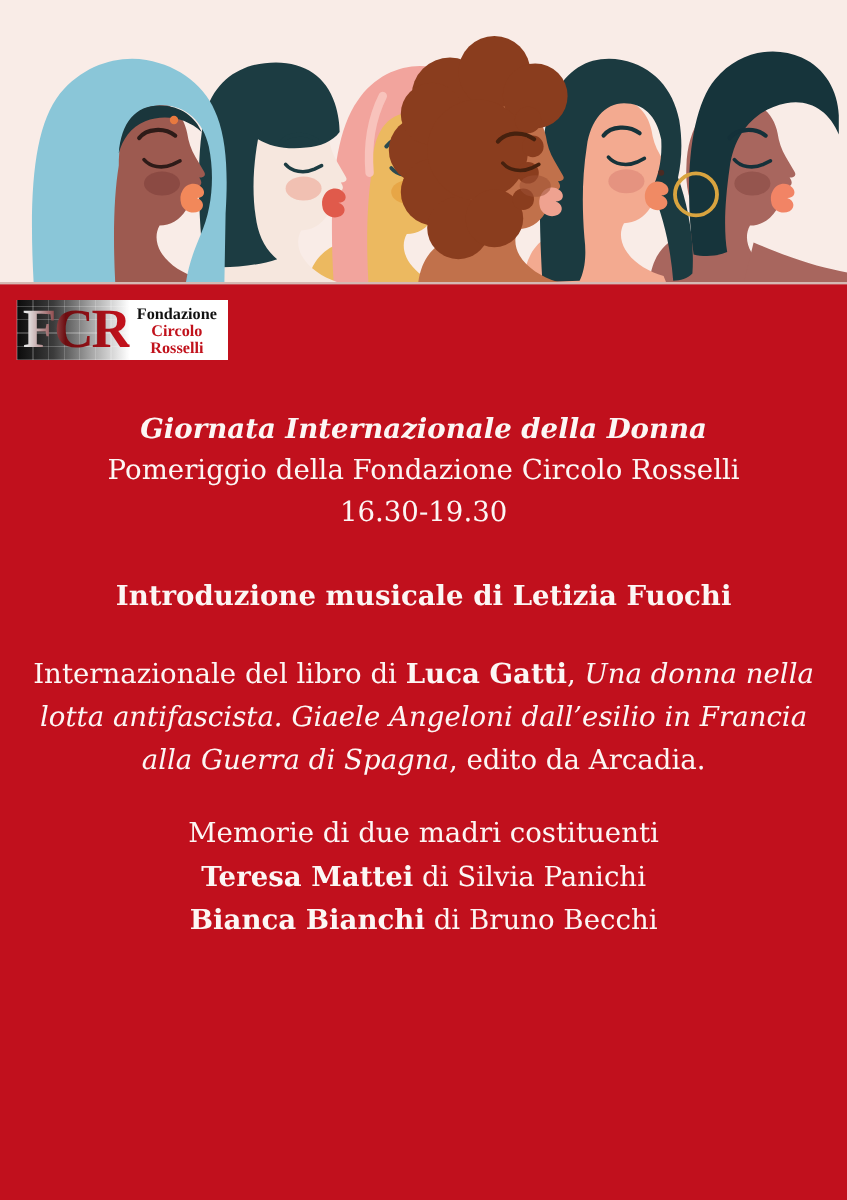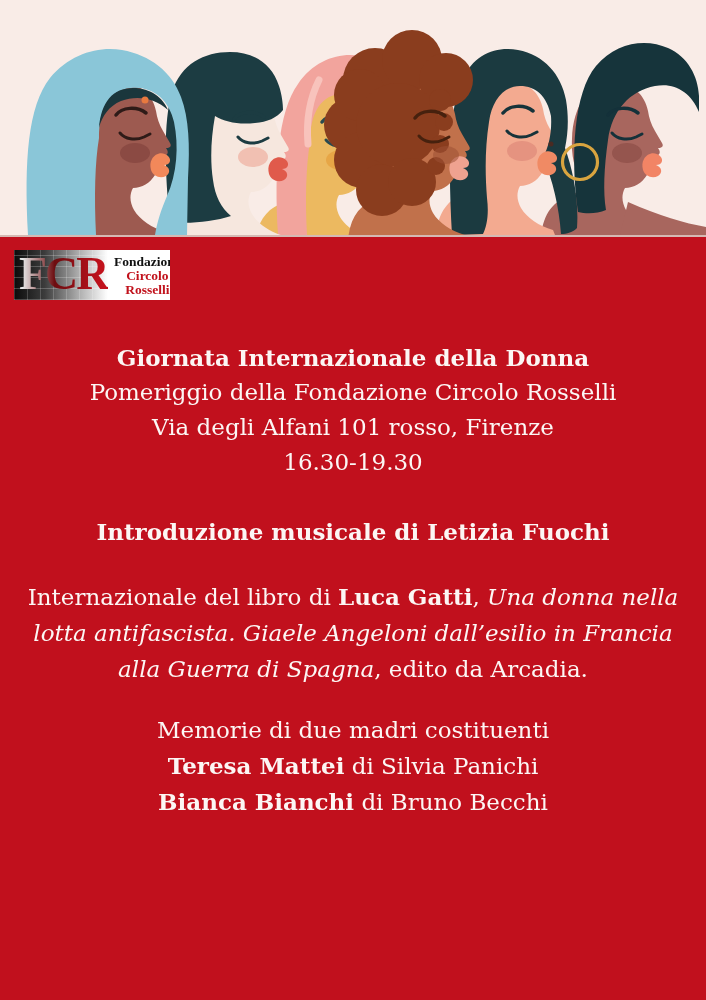--- a/index.html
+++ b/index.html
@@ -7,40 +7,40 @@
   body { font-family:"DejaVu Serif", serif; }
   .poster { position:relative; width:706px; height:1000px; overflow:hidden; background:#C1101D; }
 
   .illustration { width:706px; height:235px; background:#F9ECE7; }
   .illustration svg { display:block; }
   .divider { height:2px; background:#D5B9B3; }
 
   .red-section { position:relative; width:706px; height:763px; color:#FCF6F4; text-align:center; }
 
   
-  .logo { position:absolute; left:14px; top:13px; width:156px; height:50px; background:#ffffff; overflow:hidden; }
+  .logo { position:absolute; left:14px; top:13px; width:176px; height:50px; background:#ffffff; overflow:hidden; }
   .logo-gradient { position:absolute; left:0; top:0; width:102px; height:50px;
       background:
         repeating-linear-gradient(0deg, rgba(255,255,255,.22) 0 1px, transparent 1px 11px),
         repeating-linear-gradient(90deg, rgba(255,255,255,.18) 0 1px, transparent 1px 13px),
         linear-gradient(90deg,#0b0b0b 0%,#3c3c3c 30%,#a9a9a9 62%,#ffffff 92%); }
   .logo-fcr { position:absolute; left:5px; top:-3px; font-family:"Liberation Serif", serif;
       font-weight:bold; font-size:46px; letter-spacing:-2px; color:#9A1418;
       background:linear-gradient(90deg,#e6e6e6 4%, #6d0d10 40%, #c1121c 92%);
       -webkit-background-clip:text; background-clip:text; }
   @supports ((-webkit-background-clip:text) or (background-clip:text)) {
     .logo-fcr { color:transparent; }
   }
   .logo-lines { position:absolute; left:100px; top:5px; text-align:center;
       font-family:"Liberation Serif", serif; font-weight:bold; font-size:13.5px; line-height:14px; }
   .logo-line-1 { color:#111111; }
   .logo-line-2, .logo-line-3 { color:#C1121C; }
 
   .event-header { padding-top:103px; font-size:23px; line-height:35px; }
-  .event-title { font-weight:bold; }
+  .event-title { font-style:italic; font-weight:bold; }
   .music { margin-top:34px; font-size:23px; line-height:35px; font-weight:bold; }
   .presentation { margin:30px auto 0; width:676px; font-size:23px; line-height:36px; }
   .presentation b { font-weight:bold; }
   .presentation i { font-style:italic; }
   .memories { margin-top:26px; font-size:23px; line-height:35px; }
   .memories b { font-weight:bold; }
 
   .date-badge { margin:80px auto 0; width:343px; height:68px; border-radius:14px;
       background:#E84A50; color:#FDF8F6; font-family:"DejaVu Sans", sans-serif;
       display:flex; flex-direction:column; align-items:center; justify-content:center; }
@@ -174,21 +174,20 @@
       <div class="logo-lines">
         <div class="logo-line-1">Fondazione</div>
         <div class="logo-line-2">Circolo</div>
         <div class="logo-line-3">Rosselli</div>
       </div>
     </div>
 
     <div class="event-header">
       <div class="event-title">Giornata Internazionale della Donna</div>
       <div>Pomeriggio della Fondazione Circolo Rosselli</div>
-      <div>Via degli Alfani 101 rosso, Firenze</div>
       <div>16.30-19.30</div>
     </div>
 
     <div class="music">Introduzione musicale di Letizia Fuochi</div>
 
     <p class="presentation"><span>Internazionale del libro di </span><b>Luca Gatti</b><span>, </span><i>Una donna nella lotta antifascista. Giaele Angeloni dall’esilio in Francia alla Guerra di Spagna</i><span>, edito da Arcadia.</span></p>
 
     <div class="memories">
       <div>Memorie di due madri costituenti</div>
       <div><b>Teresa Mattei</b><span> di Silvia Panichi</span></div>

